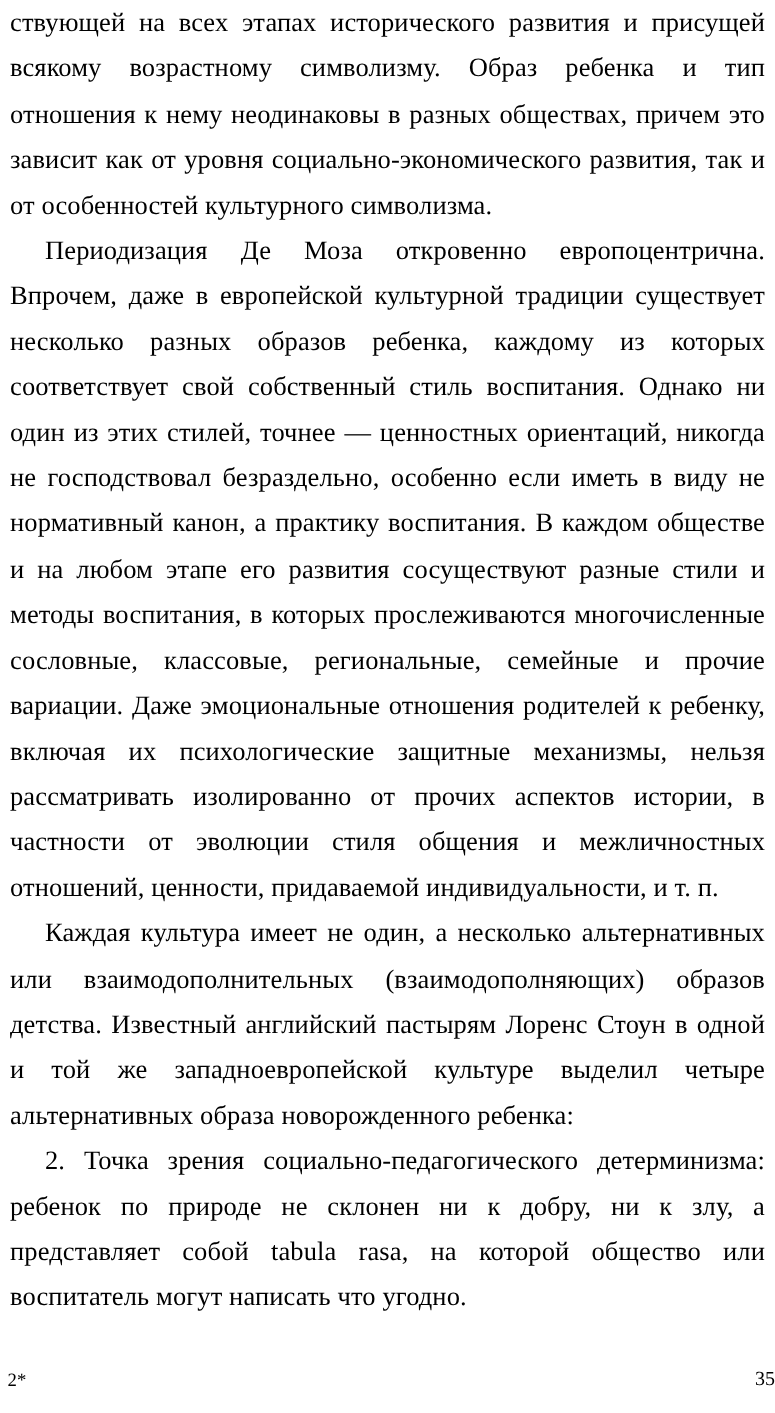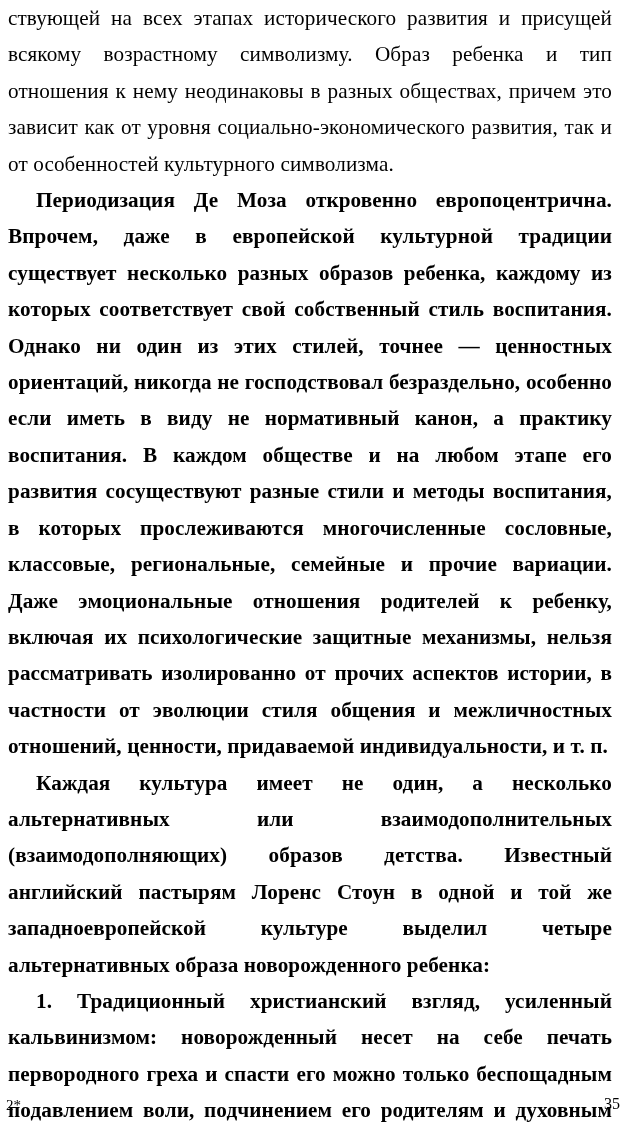--- a/index.html
+++ b/index.html
@@ -34,21 +34,20 @@
     font-size: 21.2px;
     line-height: 36.4px;
     text-align: justify;
     text-justify: inter-word;
     -webkit-hyphens: manual;
     hyphens: manual;
     letter-spacing: 0.1px;
   }
   p.indent {
     text-indent: 28px;
-    font-weight: bold;
   }
   p.cont {
     text-indent: 0;
   }
   .footer {
     position: absolute;
     left: 0;
     right: 0;
     bottom: 12px;
     height: 30px;
@@ -73,21 +72,20 @@
 </style>
 </head>
 <body>
 
 <div class="page">
 
   <div class="body-text">
     <p class="cont">ствующей на всех этапах исторического развития и присущей всякому возрастному символизму. Образ ребенка и тип отношения к нему неодинаковы в разных обществах, причем это зависит как от уровня социально-экономического развития, так и от особенностей культурного символизма.</p>
     <p class="indent">Периодизация Де Моза откровенно европоцентрична. Впрочем, даже в европейской культурной традиции существует несколько разных образов ребенка, каждому из которых соответствует свой собственный стиль воспитания. Однако ни один из этих стилей, точнее — ценностных ориентаций, никогда не господствовал безраздельно, особенно если иметь в виду не нормативный канон, а практику воспитания. В каждом обществе и на любом этапе его развития сосуществуют разные стили и методы воспитания, в которых прослеживаются многочисленные сословные, классовые, региональные, семейные и прочие вариации. Даже эмоциональные отношения родителей к ребенку, включая их психологические защитные механизмы, нельзя рассматривать изолированно от прочих аспектов истории, в частности от эволюции стиля общения и межличностных отношений, ценности, придаваемой индивидуальности, и т. п.</p>
     <p class="indent">Каждая культура имеет не один, а несколько альтернативных или взаимодополнительных (взаимодополняющих) образов детства. Известный английский пастырям Лоренс Стоун в одной и той же западноевропейской культуре выделил четыре альтернативных образа новорожденного ребенка:</p>
-    <p class="indent">1. Традиционный христианский взгляд, усиленный кальвинизмом: новорожденный несет на себе печать первородного греха и спасти его можно только беспощадным подавлением воли, подчинением его родителям и духовным пастырям.</p>
     <p class="indent">2. Точка зрения социально-педагогического детерминизма: ребенок по природе не склонен ни к добру, ни к злу, а представляет собой tabula rasa, на которой общество или воспитатель могут написать что угодно.</p>
 
   </div>
 
   <div class="footer">
     <span class="folio-left">2*</span>
     <span class="folio-center">35</span>
   </div>
 
 </div>

